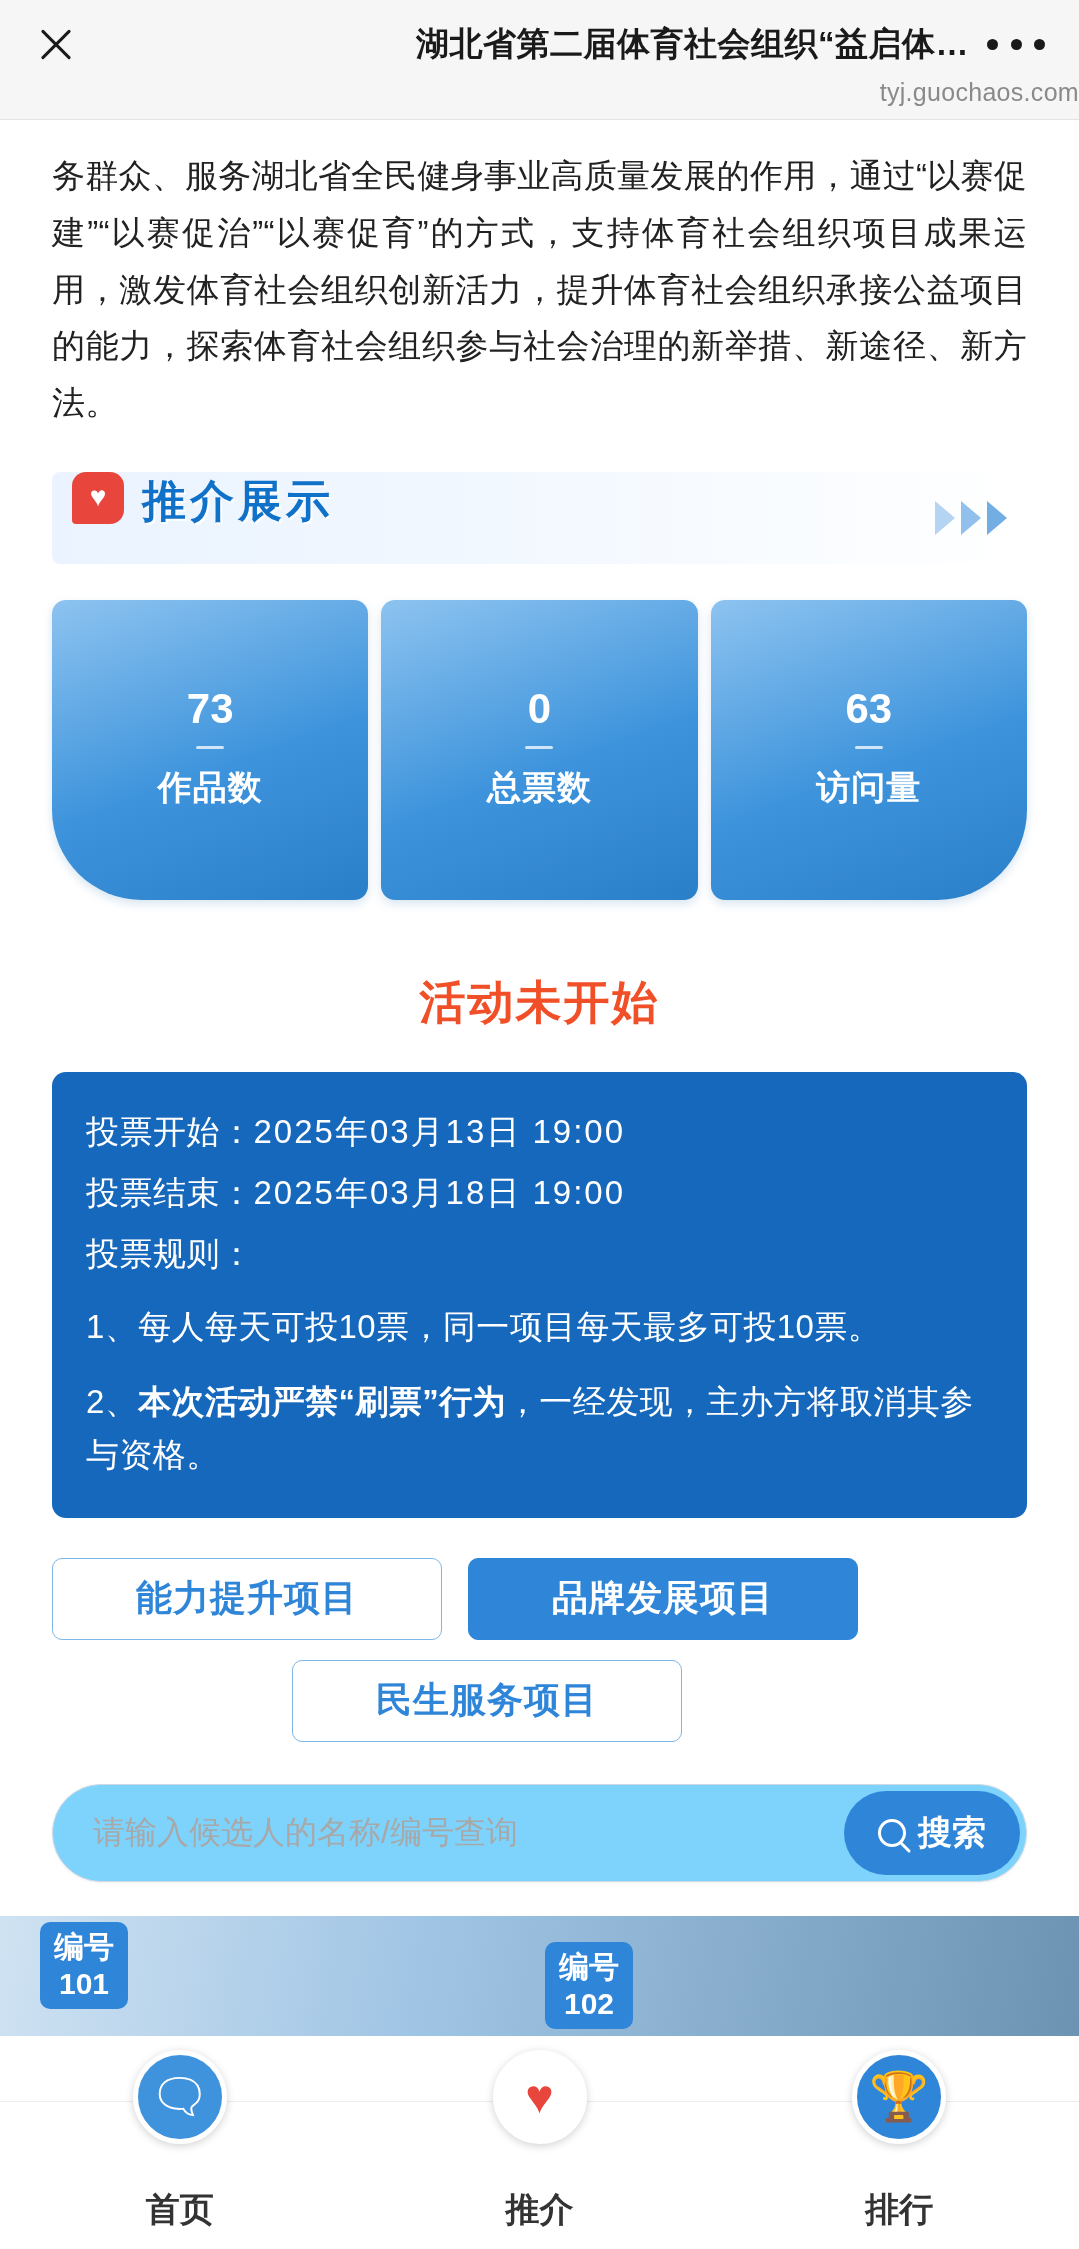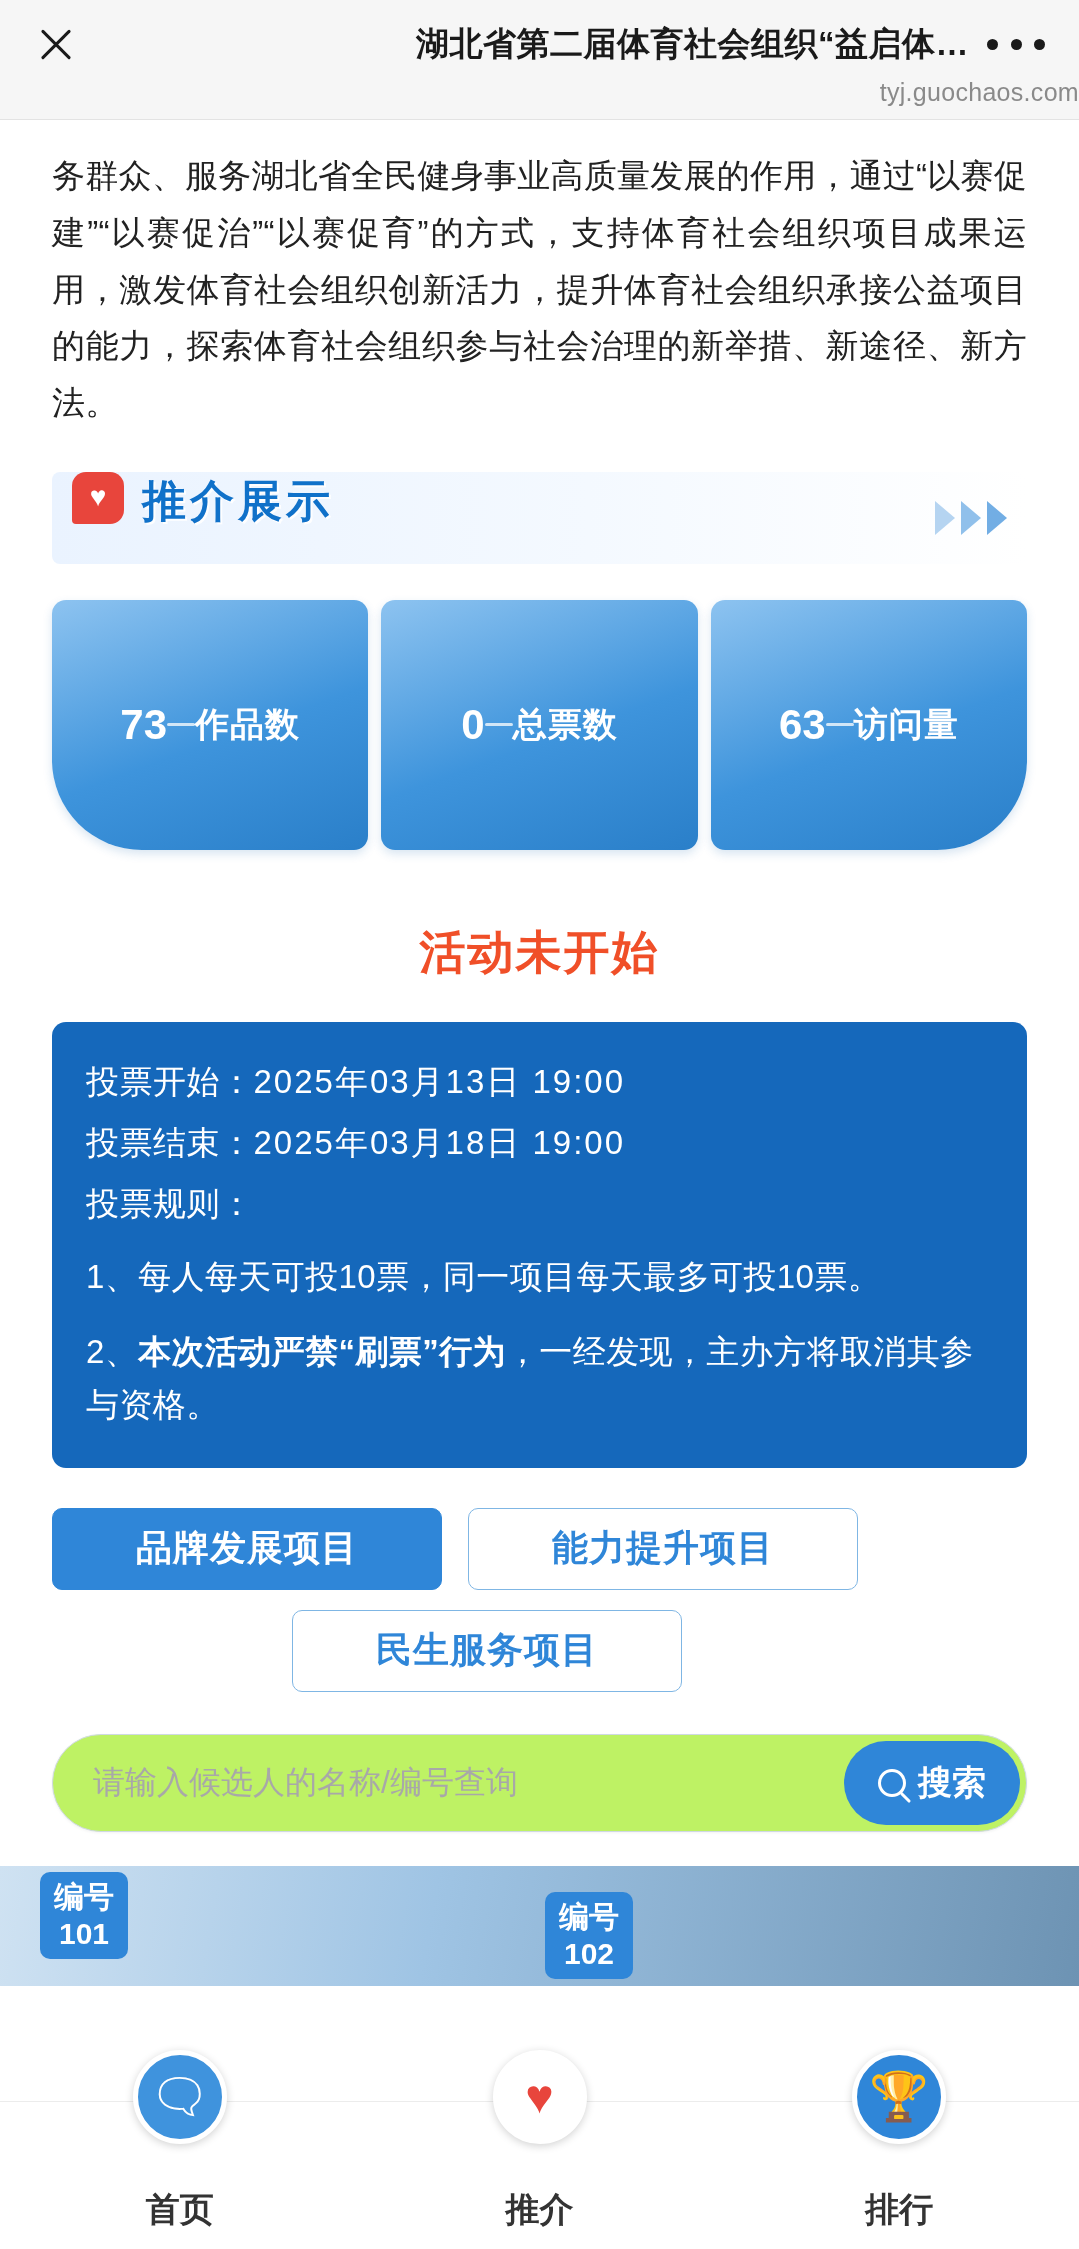--- a/index.html
+++ b/index.html
@@ -146,26 +146,26 @@
   .banner-arrows i:nth-child(3){ border-left-color:#5aa0e0; }
 
   
   .stats {
     display: flex;
     gap: 13px;
     margin: 36px 52px 0 52px;
   }
   .stat-card {
     flex: 1 1 0;
-    height: 250px;
+    height: 300px;
     background: linear-gradient(160deg, #8dc3f0 0%, #3e94dc 55%, #2a7fc9 100%);
     border-radius: 14px 14px 14px 90px;
     position: relative;
     display: flex;
-    flex-direction: row;
+    flex-direction: column;
     align-items: center;
     justify-content: center;
     box-shadow: 0 4px 10px rgba(40,110,180,0.18);
   }
   .stat-card:nth-child(2) { border-radius: 14px; }
   .stat-card:nth-child(3) { border-radius: 14px 14px 90px 14px; }
   .stat-value {
     font-size: 42px;
     font-weight: bold;
     color: #ffffff;
@@ -252,21 +252,21 @@
   .cats .cat:nth-child(3) { margin-left: 240px; }
 
   
   .search-wrap {
     margin: 42px 52px 0 52px;
     height: 98px;
     border: 1px solid #cfd9e3;
     border-radius: 52px;
     display: flex;
     align-items: center;
-    background: #bef264;
+    background: #7dd3fc;
     padding-left: 40px;
     padding-right: 6px;
     box-shadow: 0 1px 3px rgba(0,0,0,0.05);
   }
   .search-input {
     flex: 1 1 auto;
     border: none;
     outline: none;
     font-size: 32px;
     color: #333;
@@ -432,22 +432,22 @@
       <span>投票结束：</span><span class="rule-date">2025年03月18日 19:00</span>
     </div>
     <div class="rule-row">投票规则：</div>
     <div class="rule-para">1、每人每天可投10票，同一项目每天最多可投10票。</div>
     <div class="rule-para">
       <span>2、</span><b>本次活动严禁“刷票”行为</b><span>，一经发现，主办方将取消其参与资格。</span>
     </div>
   </div>
 
   <div class="cats">
+    <div class="cat inactive">能力提升项目</div>
     <div class="cat active">品牌发展项目</div>
-    <div class="cat inactive">能力提升项目</div>
     <div class="cat inactive">民生服务项目</div>
   </div>
 
   <div class="search-wrap">
     <input class="search-input" type="text" placeholder="请输入候选人的名称/编号查询" style="">
     <button class="search-btn">
       <span class="mag"></span>
       <span>搜索</span>
     </button>
   </div>

